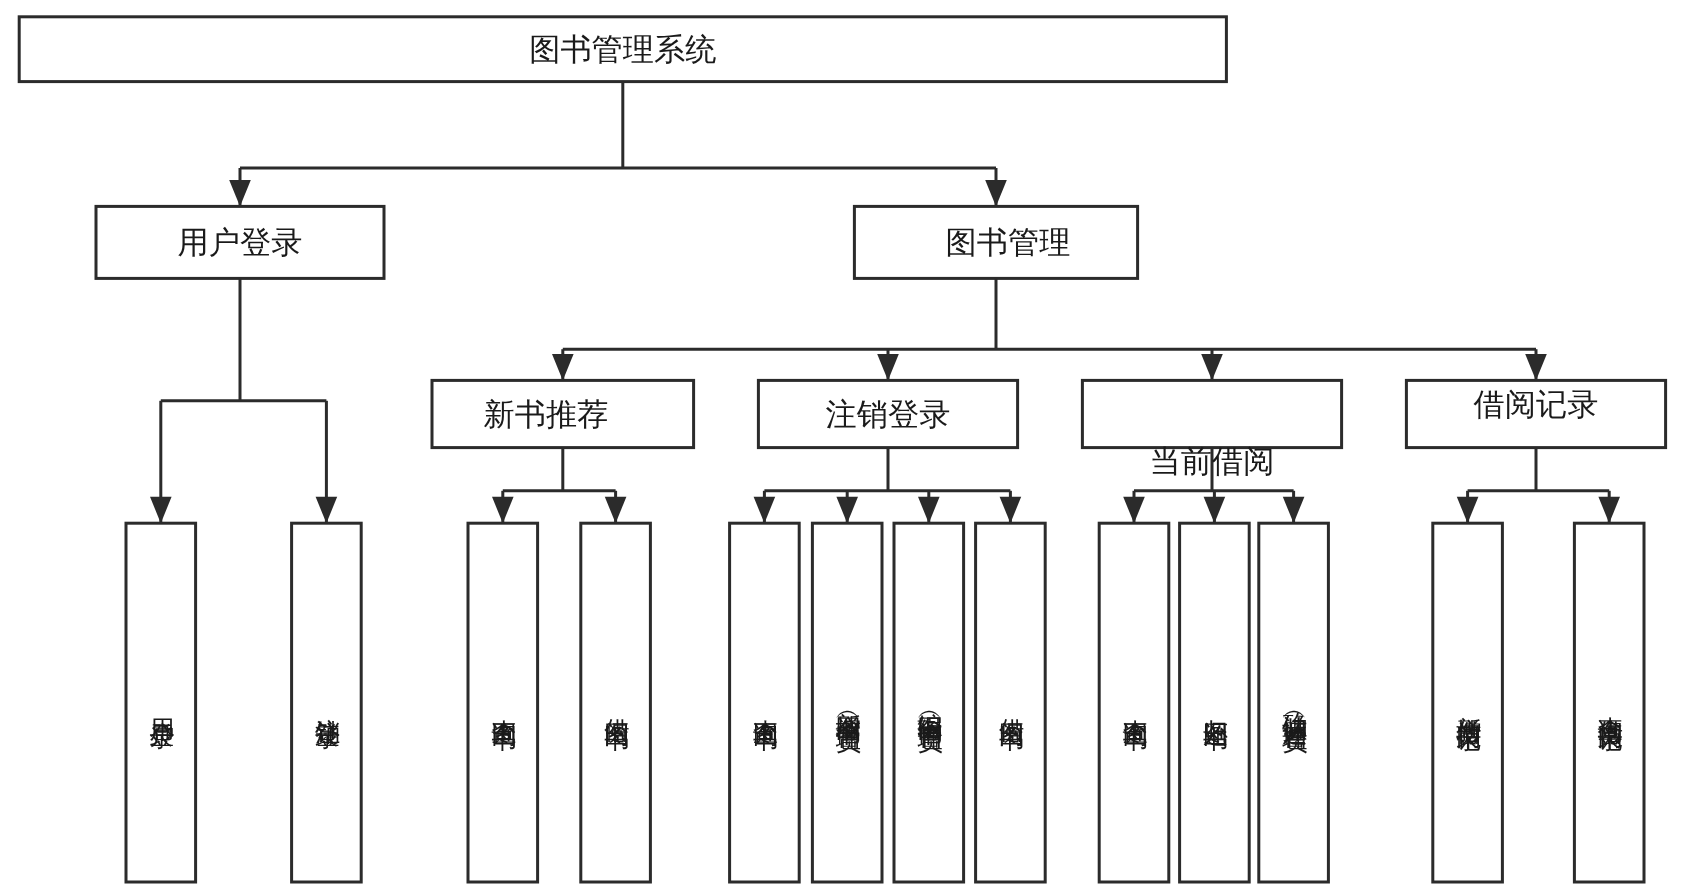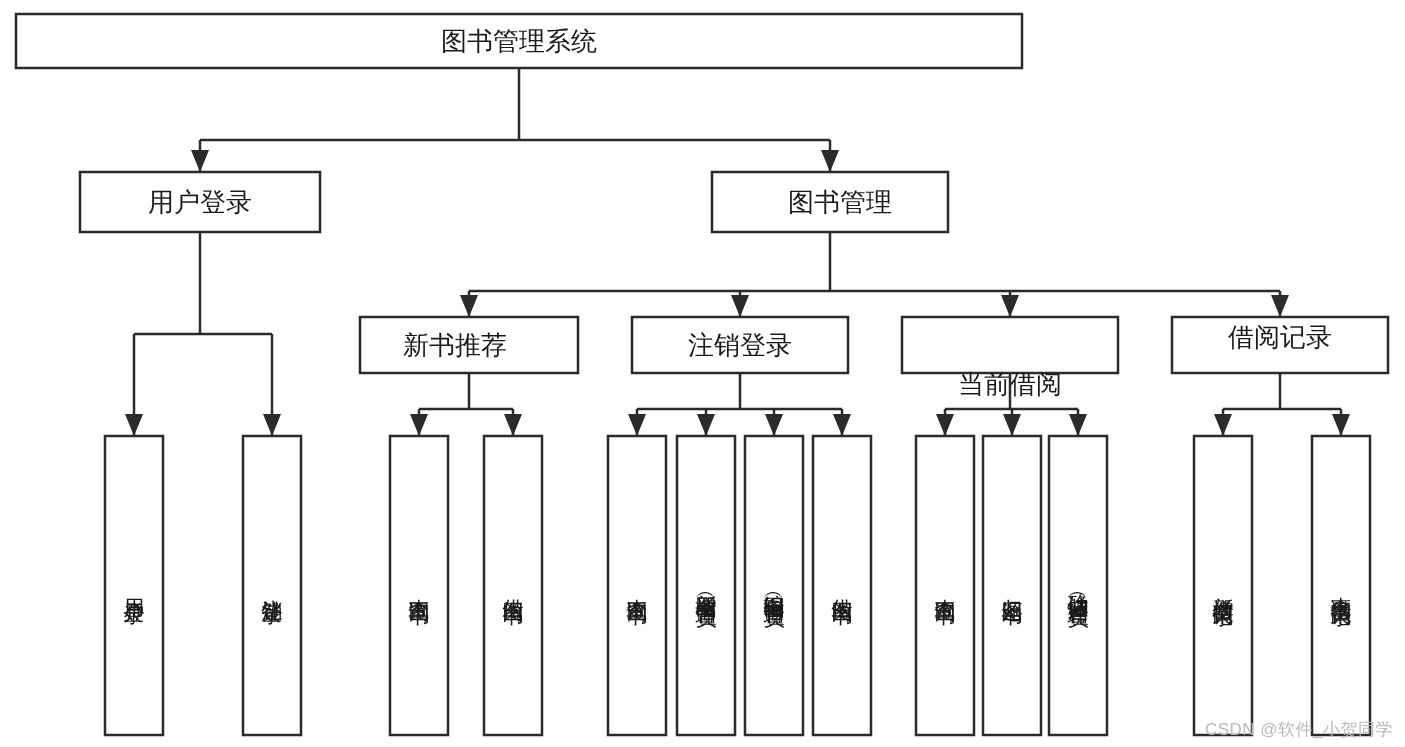--- a/index.html
+++ b/index.html
@@ -172,14 +172,13 @@
       <div class="vlabel-wrap" style="left: 608px; top: 436px; width: 58px; height: 299px;">查询图书</div>
       <div class="vlabel-wrap" style="left: 677px; top: 436px; width: 58px; height: 299px;">新增图书（管理员）</div>
       <div class="vlabel-wrap" style="left: 745px; top: 436px; width: 58px; height: 299px;">编辑图书（管理员）</div>
       <div class="vlabel-wrap" style="left: 813px; top: 436px; width: 58px; height: 299px;">借阅图书</div>
       <div class="vlabel-wrap" style="left: 916px; top: 436px; width: 58px; height: 299px;">查询图书</div>
       <div class="vlabel-wrap" style="left: 983px; top: 436px; width: 58px; height: 299px;">归还图书</div>
       <div class="vlabel-wrap" style="left: 1049px; top: 436px; width: 58px; height: 299px;">确认归还（管理员）</div>
       <div class="vlabel-wrap" style="left: 1194px; top: 436px; width: 58px; height: 299px;">新增借阅记录</div>
       <div class="vlabel-wrap" style="left: 1312px; top: 436px; width: 58px; height: 299px;">查询借阅记录</div>
     </div>
-  <div id="watermark">CSDN @软件_小贺同学</div>
 </div>
 
 </body></html>

